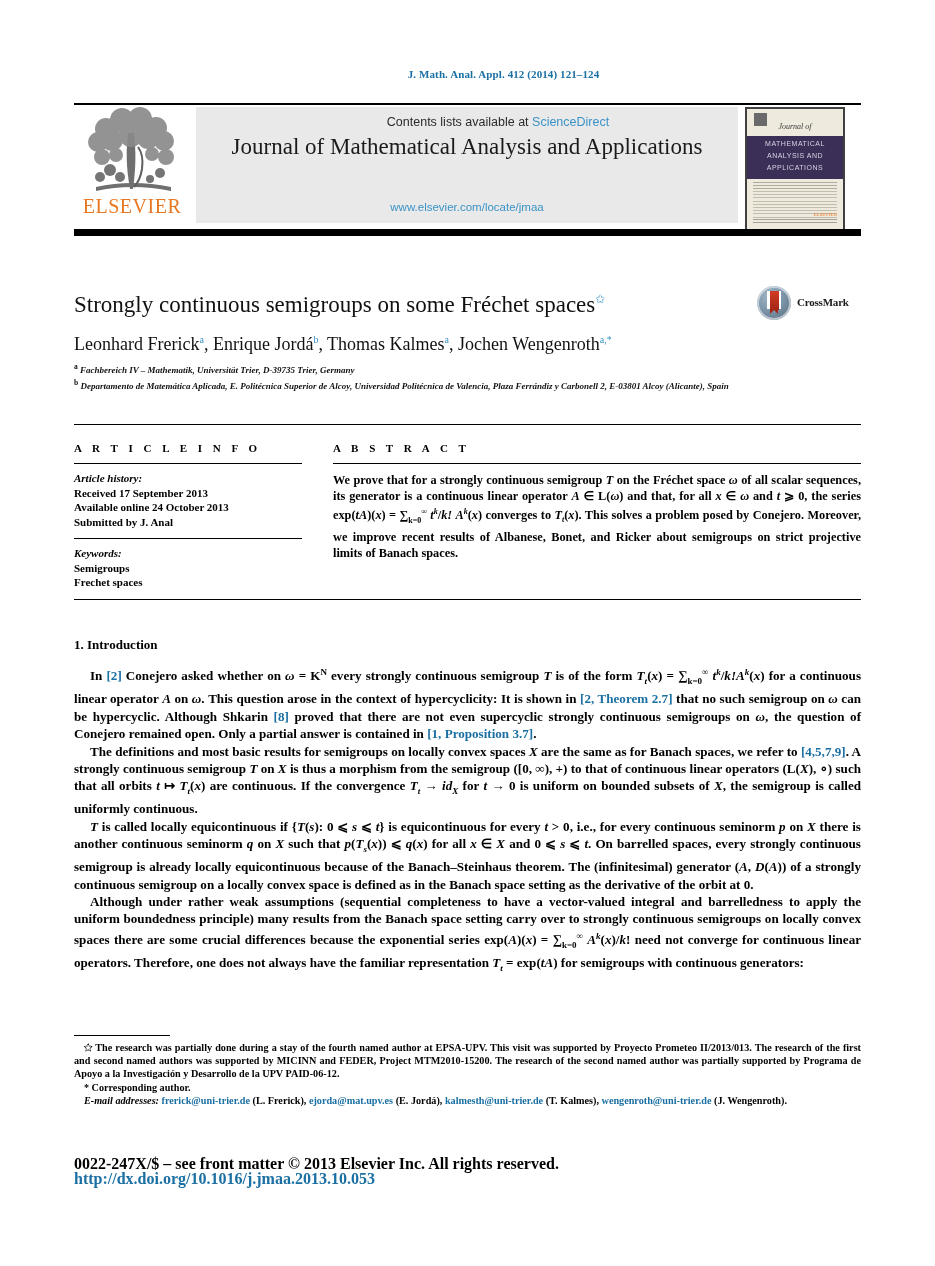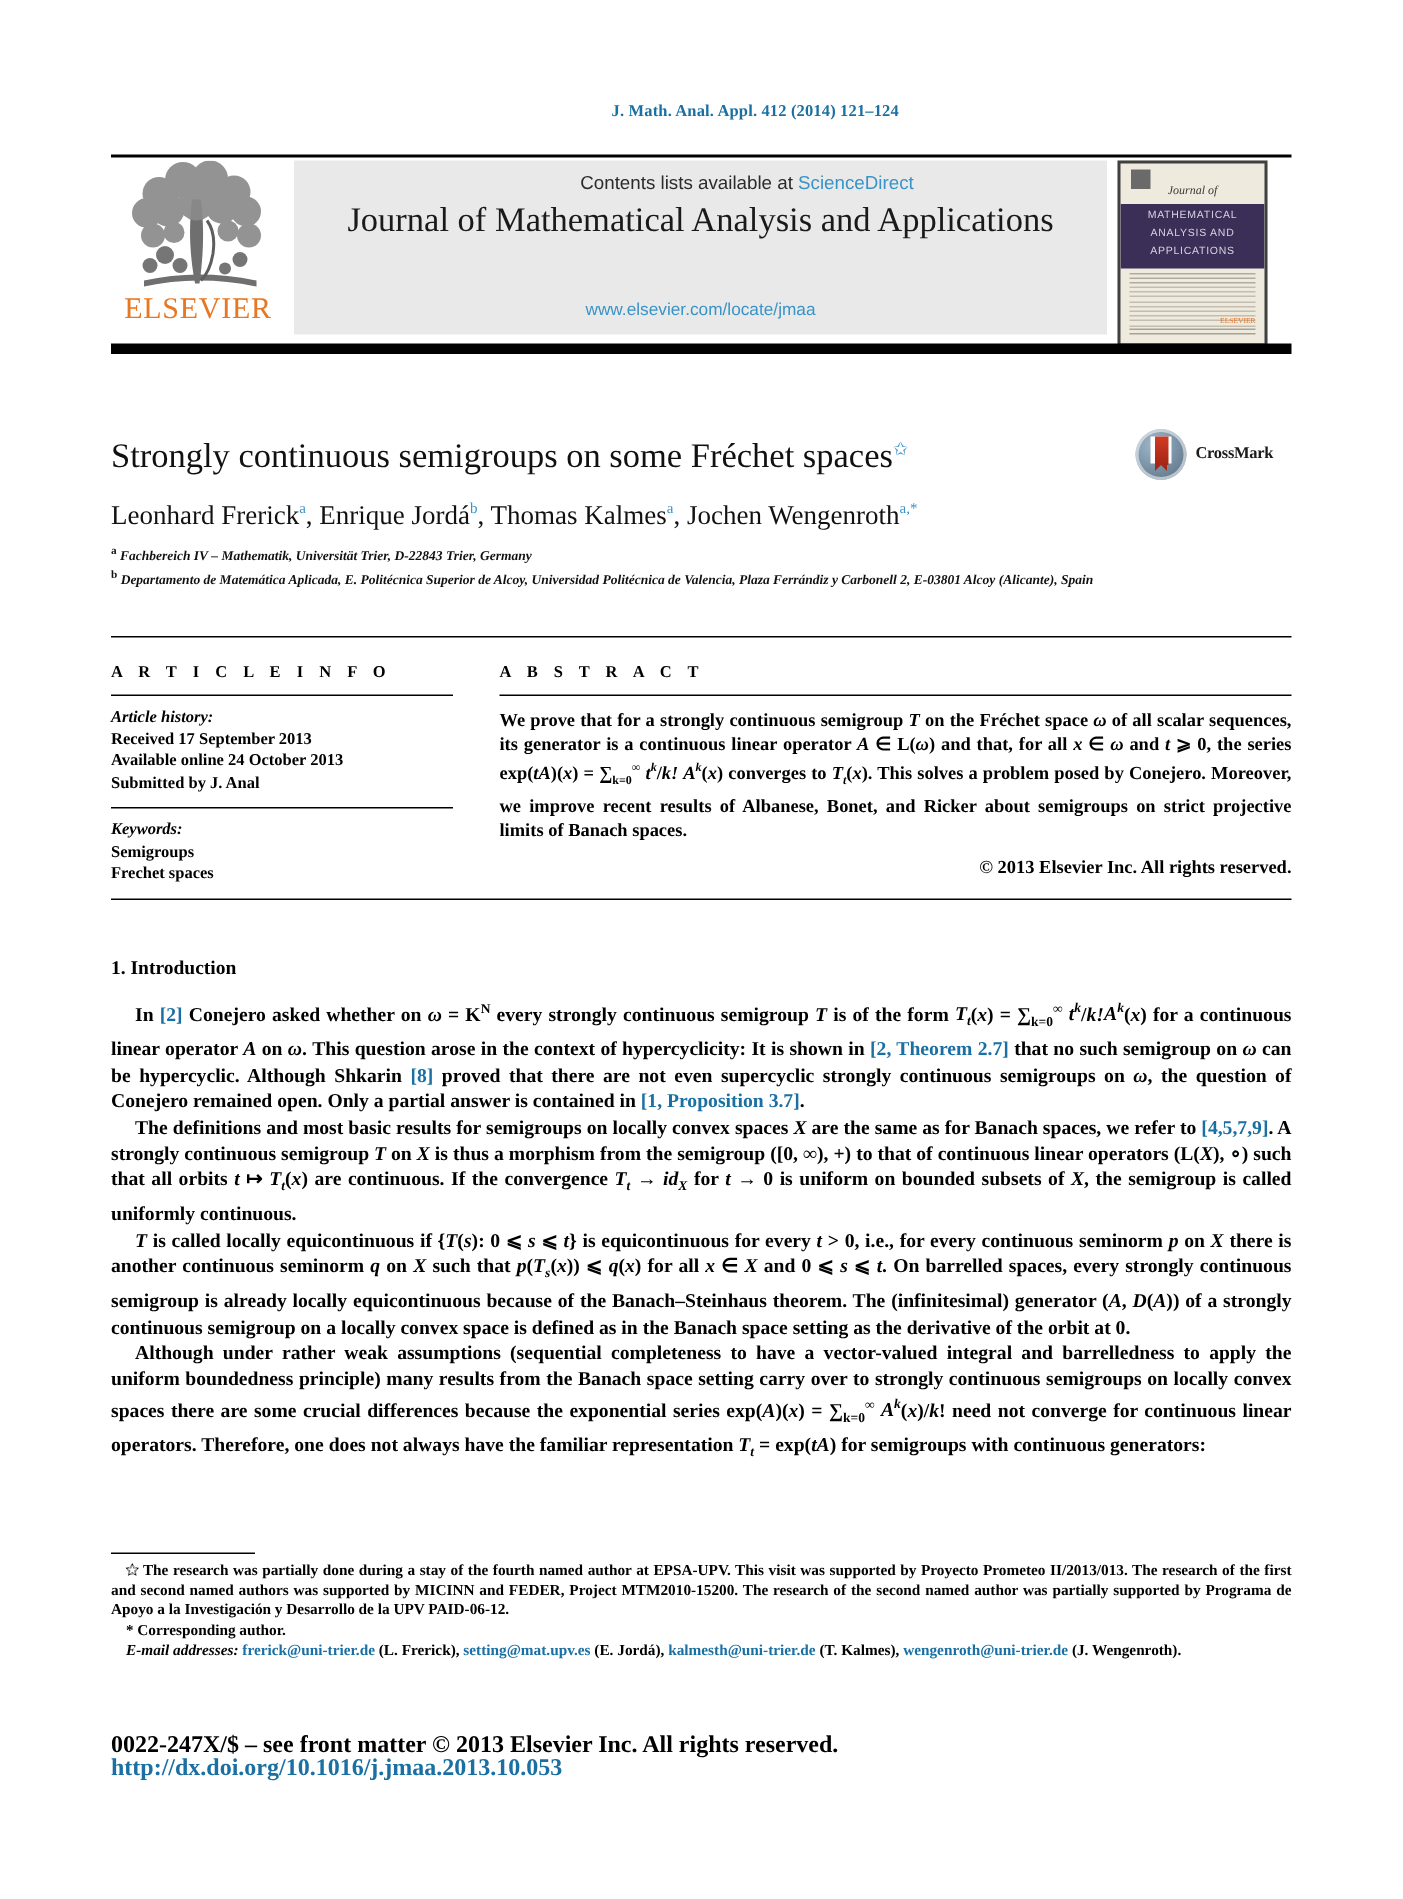--- a/index.html
+++ b/index.html
@@ -451,21 +451,21 @@
   </div>
 
   <div class="authors">
     <span>Leonhard Frerick</span><sup>a</sup>,
     <span>Enrique Jordá</span><sup>b</sup>,
     <span>Thomas Kalmes</span><sup>a</sup>,
     <span>Jochen Wengenroth</span><sup>a,*</sup>
   </div>
 
   <div class="affils">
-    <p><sup>a</sup> <span>Fachbereich IV – Mathematik, Universität Trier, D-22843 Trier, Germany</span></p>
+    <p><sup>a</sup> <span>Fachbereich IV – Mathematik, Universität Trier, D-39735 Trier, Germany</span></p>
     <p><sup>b</sup> <span>Departamento de Matemática Aplicada, E. Politécnica Superior de Alcoy, Universidad Politécnica de Valencia, Plaza Ferrándiz y Carbonell 2, E-03801 Alcoy (Alicante), Spain</span></p>
   </div>
 
   <div class="band-rule-top"></div>
 
   <div class="info-col">
     <div class="sec-head">A R T I C L E   I N F O</div>
     <div class="rule"></div>
     <div class="info-body">
       <div class="lbl">Article history:</div>
@@ -484,21 +484,20 @@
   <div class="abs-col">
     <div class="sec-head">A B S T R A C T</div>
     <div class="rule"></div>
     <div class="abs-body">
       We prove that for a strongly continuous semigroup <span class="mth">T</span> on the Fréchet space <span class="mth">ω</span> of all scalar
       sequences, its generator is a continuous linear operator <span class="mth">A</span> ∈ L(<span class="mth">ω</span>) and that, for all <span class="mth">x</span> ∈ <span class="mth">ω</span>
       and <span class="mth">t</span> ⩾ 0, the series exp(<span class="mth">tA</span>)(<span class="mth">x</span>) = ∑<sub style="font-size:8px">k=0</sub><sup style="font-size:8px">∞</sup> <span class="mth">t<sup style="font-size:8px">k</sup></span>/<span class="mth">k!</span> <span class="mth">A<sup style="font-size:8px">k</sup></span>(<span class="mth">x</span>) converges to <span class="mth">T<sub style="font-size:8px">t</sub></span>(<span class="mth">x</span>). This solves a problem
       posed by Conejero. Moreover, we improve recent results of Albanese, Bonet, and Ricker
       about semigroups on strict projective limits of Banach spaces.
     </div>
-    <div class="abs-copy">© 2013 Elsevier Inc. All rights reserved.</div>
   </div>
 
   <div class="band-rule-bottom"></div>
 
   <div class="h1">1. Introduction</div>
 
   <div class="bodytext">
     <p>In <span class="lnk">[2]</span> Conejero asked whether on <span class="mth">ω</span> = K<sup style="font-size:9px">N</sup> every strongly continuous semigroup <span class="mth">T</span> is of the form <span class="mth">T<sub style="font-size:9px">t</sub></span>(<span class="mth">x</span>) = ∑<sub style="font-size:9px">k=0</sub><sup style="font-size:9px">∞</sup> <span class="mth">t<sup style="font-size:9px">k</sup></span>/<span class="mth">k!</span><span class="mth">A<sup style="font-size:9px">k</sup></span>(<span class="mth">x</span>) for a continuous linear operator <span class="mth">A</span> on <span class="mth">ω</span>. This question arose in the context of hypercyclicity: It is shown in <span class="lnk">[2, Theorem 2.7]</span> that no such semigroup on <span class="mth">ω</span> can be hypercyclic. Although Shkarin <span class="lnk">[8]</span> proved that there are not even supercyclic strongly continuous semigroups on <span class="mth">ω</span>, the question of Conejero remained open. Only a partial answer is contained in <span class="lnk">[1, Proposition 3.7]</span>.</p>
 
     <p>The definitions and most basic results for semigroups on locally convex spaces <span class="mth">X</span> are the same as for Banach spaces, we refer to <span class="lnk">[4,5,7,9]</span>. A strongly continuous semigroup <span class="mth">T</span> on <span class="mth">X</span> is thus a morphism from the semigroup ([0, ∞), +) to that of continuous linear operators (L(<span class="mth">X</span>), ∘) such that all orbits <span class="mth">t</span> ↦ <span class="mth">T<sub style="font-size:9px">t</sub></span>(<span class="mth">x</span>) are continuous. If the convergence <span class="mth">T<sub style="font-size:9px">t</sub></span> → <span class="mth">id<sub style="font-size:9px">X</sub></span> for <span class="mth">t</span> → 0 is uniform on bounded subsets of <span class="mth">X</span>, the semigroup is called uniformly continuous.</p>
@@ -508,21 +507,21 @@
     <p>Although under rather weak assumptions (sequential completeness to have a vector-valued integral and barrelledness to apply the uniform boundedness principle) many results from the Banach space setting carry over to strongly continuous semigroups on locally convex spaces there are some crucial differences because the exponential series exp(<span class="mth">A</span>)(<span class="mth">x</span>) = ∑<sub style="font-size:9px">k=0</sub><sup style="font-size:9px">∞</sup> <span class="mth">A<sup style="font-size:9px">k</sup></span>(<span class="mth">x</span>)/<span class="mth">k</span>! need not converge for continuous linear operators. Therefore, one does not always have the familiar representation <span class="mth">T<sub style="font-size:9px">t</sub></span> = exp(<span class="mth">tA</span>) for semigroups with continuous generators:</p>
   </div>
 
   <div class="foot-rule"></div>
   <div class="footnotes">
     <p class="ind"><span class="fn-mark">✩</span> <span>The research was partially done during a stay of the fourth named author at EPSA-UPV. This visit was supported by Proyecto Prometeo II/2013/013. The research of the first and second named authors was supported by MICINN and FEDER, Project MTM2010-15200. The research of the second named author was partially supported by Programa de Apoyo a la Investigación y Desarrollo de la UPV PAID-06-12.</span></p>
     <p class="ind"><span class="fn-mark">*</span> <span>Corresponding author.</span></p>
     <p class="ind">
       <span class="emaillbl">E-mail addresses:</span>
       <span class="lnk">frerick@uni-trier.de</span> <span>(L. Frerick)</span>,
-      <span class="lnk">setting@mat.upv.es</span> <span>(E. Jordá)</span>,
+      <span class="lnk">ejorda@mat.upv.es</span> <span>(E. Jordá)</span>,
       <span class="lnk">kalmesth@uni-trier.de</span> <span>(T. Kalmes)</span>,
       <span class="lnk">wengenroth@uni-trier.de</span> <span>(J. Wengenroth)</span>.
     </p>
   </div>
 
   <div class="issn">
     <div>0022-247X/$ – see front matter © 2013 Elsevier Inc. All rights reserved.</div>
     <div class="doi">http://dx.doi.org/10.1016/j.jmaa.2013.10.053</div>
   </div>
 

